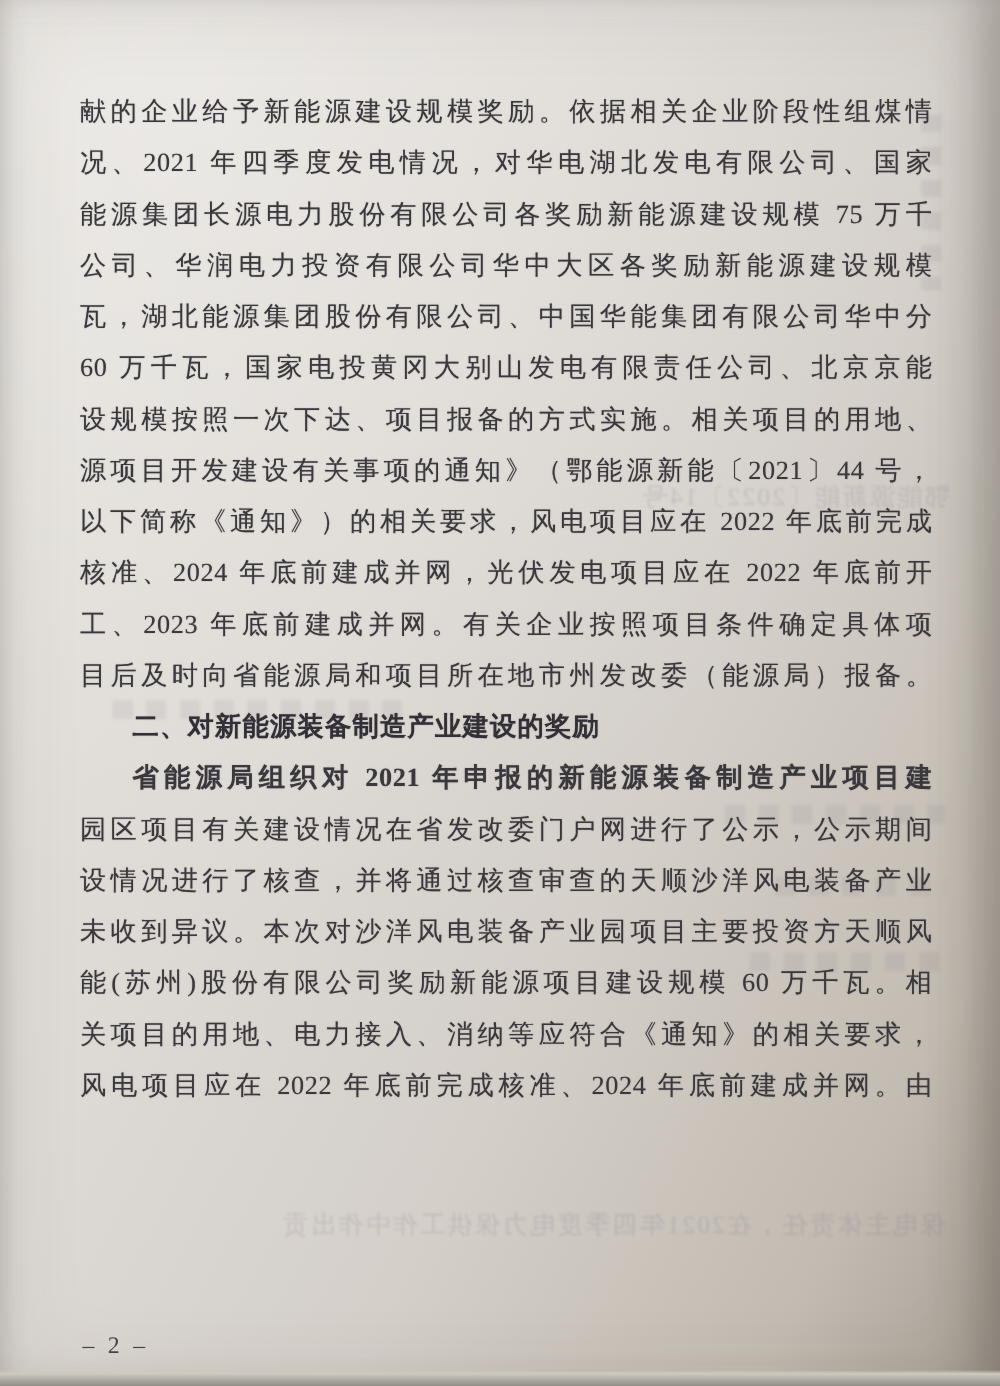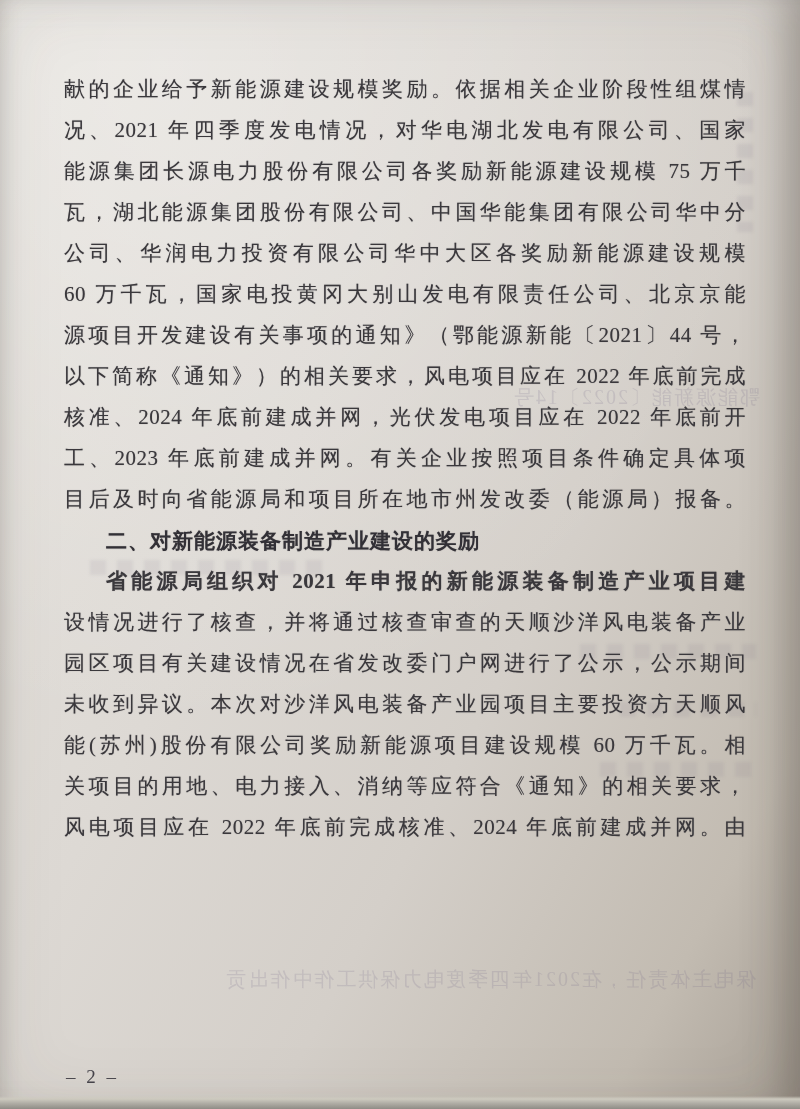--- a/index.html
+++ b/index.html
@@ -125,34 +125,35 @@
   <div class="smudge smudge-h smudge-h1"></div>
   <div class="smudge smudge-h smudge-h2"></div>
   <div class="smudge smudge-h smudge-h3"></div>
   <div class="smudge smudge-h smudge-h4"></div>
 
   <div class="page-text">
     <div class="para">
         <div class="line">献的企业给予新能源建设规模奖励。依据相关企业阶段性组煤情</div>
         <div class="line">况、2021 年四季度发电情况，对华电湖北发电有限公司、国家</div>
         <div class="line">能源集团长源电力股份有限公司各奖励新能源建设规模 75 万千</div>
+        <div class="line">公司、华润电力投资有限公司华中大区各奖励新能源建设规模</div>
         <div class="line">瓦，湖北能源集团股份有限公司、中国华能集团有限公司华中分</div>
-        <div class="line">公司、华润电力投资有限公司华中大区各奖励新能源建设规模</div>
         <div class="line">60 万千瓦，国家电投黄冈大别山发电有限责任公司、北京京能</div>
+        <div class="line">设规模按照一次下达、项目报备的方式实施。相关项目的用地、</div>
         <div class="line">源项目开发建设有关事项的通知》（鄂能源新能〔2021〕44 号，</div>
         <div class="line">以下简称《通知》）的相关要求，风电项目应在 2022 年底前完成</div>
         <div class="line">核准、2024 年底前建成并网，光伏发电项目应在 2022 年底前开</div>
         <div class="line">工、2023 年底前建成并网。有关企业按照项目条件确定具体项</div>
         <div class="line">目后及时向省能源局和项目所在地市州发改委（能源局）报备。</div>
       </div>
     <div class="heading">二、对新能源装备制造产业建设的奖励</div>
     <div class="para">
         <div class="line indent">省能源局组织对 2021 年申报的新能源装备制造产业项目建</div>
+        <div class="line">园区项目有关建设情况在省发改委门户网进行了公示，公示期间</div>
         <div class="line">设情况进行了核查，并将通过核查审查的天顺沙洋风电装备产业</div>
-        <div class="line">园区项目有关建设情况在省发改委门户网进行了公示，公示期间</div>
         <div class="line">未收到异议。本次对沙洋风电装备产业园项目主要投资方天顺风</div>
         <div class="line">能(苏州)股份有限公司奖励新能源项目建设规模 60 万千瓦。相</div>
         <div class="line">关项目的用地、电力接入、消纳等应符合《通知》的相关要求，</div>
         <div class="line">风电项目应在 2022 年底前完成核准、2024 年底前建成并网。由</div>
       </div>
   </div>
 
   <div class="page-number">– 2 –</div>
 
   <div class="bottom-edge"></div>

